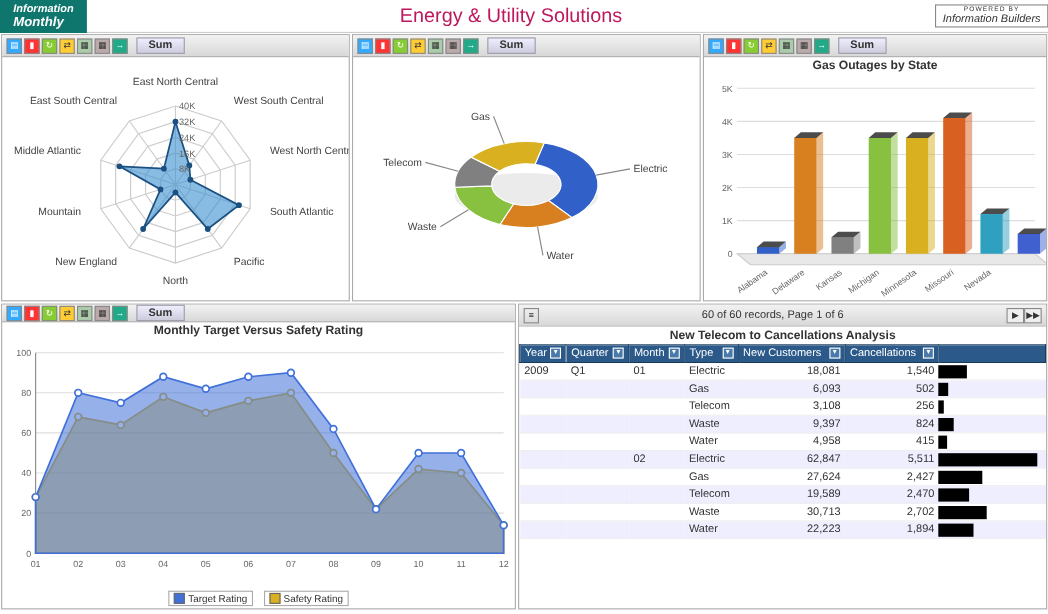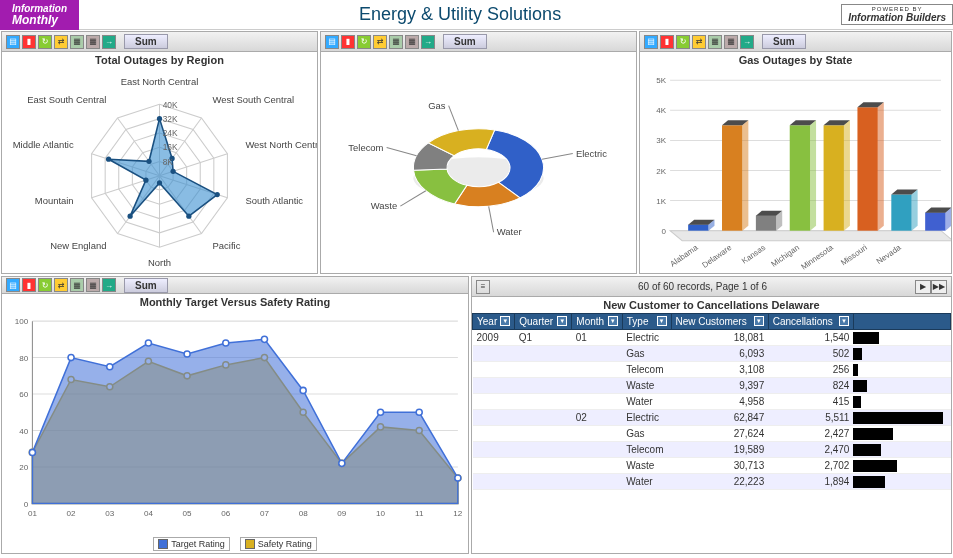--- a/index.html
+++ b/index.html
@@ -1,24 +1,24 @@
 <!DOCTYPE html>
 <html><head>
 <meta charset="utf-8">
 <style>
 * { box-sizing: border-box; margin: 0; padding: 0; }
 body { font-family: Arial, sans-serif; font-size: 11px; background: #fff; width: 953px; height: 558px; overflow: hidden; color: #333; }
 .header { display: flex; align-items: center; height: 30px; border-bottom: 1px solid #ccc; }
-.logo-left { background: #a21caf; color: #fff; padding: 4px 12px; font-weight: bold; font-style: italic; height: 30px; display: flex; align-items: center; font-size: 14px; }
+.logo-left { background: #0f766e; color: #fff; padding: 4px 12px; font-weight: bold; font-style: italic; height: 30px; display: flex; align-items: center; font-size: 14px; }
 .logo-left .line1 { font-size: 10px; line-height: 1; }
 .logo-left .line2 { font-size: 12px; line-height: 1; }
-.header-title { flex: 1; text-align: center; font-size: 18px; color: #0c4a6e; }
+.header-title { flex: 1; text-align: center; font-size: 18px; color: #be185d; }
 .logo-right { border: 1px solid #888; padding: 1px 6px; font-size: 8px; text-align: right; line-height: 1.1; }
 .logo-right .pw { font-size: 6px; text-align: center; letter-spacing: 1px; }
-.logo-right .ib { font-weight: bold; font-style: italic; font-size: 10px; }
+.logo-right .ib { font-weight: normal; font-style: italic; font-size: 10px; }
 
 .grid-top { display: flex; height: 245px; }
 .panel { border: 1px solid #aaa; margin: 1px; background: #fff; display: flex; flex-direction: column; }
 .toolbar { background: linear-gradient(#f2f2f2,#d8d8d8); height: 20px; display: flex; align-items: center; padding: 0 4px; gap: 2px; border-bottom: 1px solid #aaa; }
 .tb-icon { width: 14px; height: 14px; border: 1px solid #888; display: inline-flex; align-items: center; justify-content: center; font-size: 8px; }
 .tb-sum { margin-left: 6px; font-weight: bold; background: linear-gradient(#eef,#ccd); border: 1px solid #99a; padding: 1px 10px; font-size: 10px; }
 .panel-title { text-align: center; font-weight: bold; font-size: 11px; padding: 2px; }
 .chart-body { flex: 1; position: relative; }
 
 .legend { display: flex; justify-content: center; gap: 10px; padding: 2px; font-size: 9px; }
@@ -72,21 +72,20 @@
     <div class="toolbar">
       <span class="tb-icon" style="background:#3af;color:#fff">▤</span>
       <span class="tb-icon" style="background:#f33;color:#fff">▮</span>
       <span class="tb-icon" style="background:#8c3;color:#fff">↻</span>
       <span class="tb-icon" style="background:#fc3">⇄</span>
       <span class="tb-icon" style="background:#aca">▦</span>
       <span class="tb-icon" style="background:#baa">▦</span>
       <span class="tb-icon" style="background:#2a8;color:#fff">→</span>
       <span class="tb-sum">Sum</span>
     </div>
-    <div class="panel-title">Total Outages by Region</div>
     <div class="chart-body">
       <svg class="radar-svg" viewBox="0 0 300 190" id="radar-svg">
           <polygon points="150,86.4 157.99387943117765,88.99736887650072 162.93436862161408,95.79736887650071 162.93436862161408,104.20263112349929 157.99387943117765,111.00263112349928 150,113.6 142.00612056882235,111.00263112349928 137.06563137838592,104.20263112349929 137.06563137838592,95.79736887650071 142.00612056882235,88.99736887650072" fill="none" stroke="#ccc"></polygon>
           <polygon points="150,72.8 165.98775886235526,77.99473775300143 175.86873724322817,91.59473775300143 175.86873724322817,108.40526224699857 165.98775886235526,122.00526224699857 150,127.2 134.01224113764474,122.00526224699857 124.13126275677183,108.40526224699857 124.13126275677182,91.59473775300144 134.01224113764474,77.99473775300143" fill="none" stroke="#ccc"></polygon>
           <polygon points="150,59.2 173.9816382935329,66.99210662950215 188.80310586484225,87.39210662950215 188.80310586484225,112.60789337049785 173.9816382935329,133.00789337049787 150,140.8 126.0183617064671,133.00789337049787 111.19689413515775,112.60789337049786 111.19689413515773,87.39210662950215 126.01836170646709,66.99210662950215" fill="none" stroke="#ccc"></polygon>
           <polygon points="150,45.6 181.97551772471053,55.98947550600286 201.73747448645634,83.18947550600286 201.73747448645634,116.81052449399714 181.97551772471053,144.01052449399714 150,154.4 118.02448227528947,144.01052449399714 98.26252551354365,116.81052449399715 98.26252551354364,83.18947550600286 118.02448227528946,55.98947550600287" fill="none" stroke="#ccc"></polygon>
           <polygon points="150,32 189.96939715588817,44.98684438250358 214.67184310807045,78.98684438250358 214.67184310807045,121.01315561749642 189.96939715588817,155.0131556174964 150,168 110.03060284411183,155.0131556174964 85.32815689192957,121.01315561749644 85.32815689192955,78.98684438250359 110.03060284411183,44.98684438250358" fill="none" stroke="#ccc"></polygon>
           <line x1="150" y1="100" x2="150" y2="32" stroke="#ccc"></line>
           <line x1="150" y1="100" x2="189.96939715588817" y2="44.98684438250358" stroke="#ccc"></line>
           <line x1="150" y1="100" x2="214.67184310807045" y2="78.98684438250358" stroke="#ccc"></line>
@@ -305,21 +304,21 @@
     </div>
   </div>
 
   <div class="panel panel-right-bottom">
     <div class="table-toolbar">
       <span class="tb-icon">≡</span>
       <span class="pager">60 of 60 records, Page 1 of 6</span>
       <span class="pg-btn">▶</span>
       <span class="pg-btn">▶▶</span>
     </div>
-    <div class="table-title">New Customer to Cancellations Delaware</div>
+    <div class="table-title">New Telecom to Cancellations Analysis</div>
     <table>
       <thead>
           <tr id="thead-row">
             <th>Year<span class="filter-ic">▾</span></th>
             <th>Quarter<span class="filter-ic">▾</span></th>
             <th>Month<span class="filter-ic">▾</span></th>
             <th>Type<span class="filter-ic">▾</span></th>
             <th>New Customers<span class="filter-ic">▾</span></th>
             <th>Cancellations<span class="filter-ic">▾</span></th>
             <th></th>

